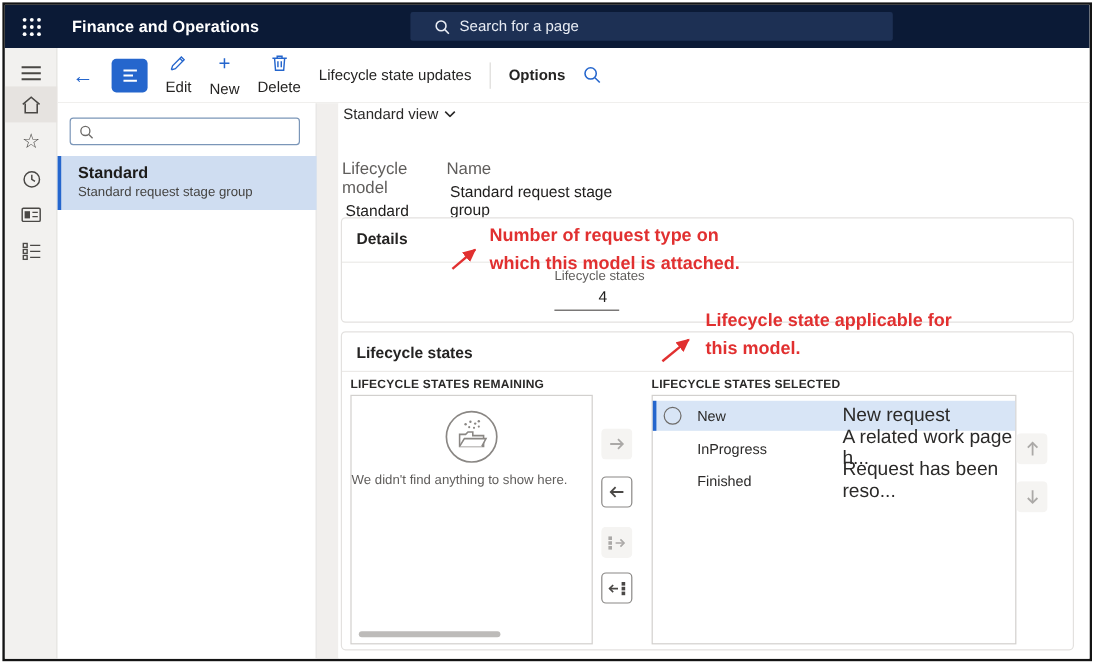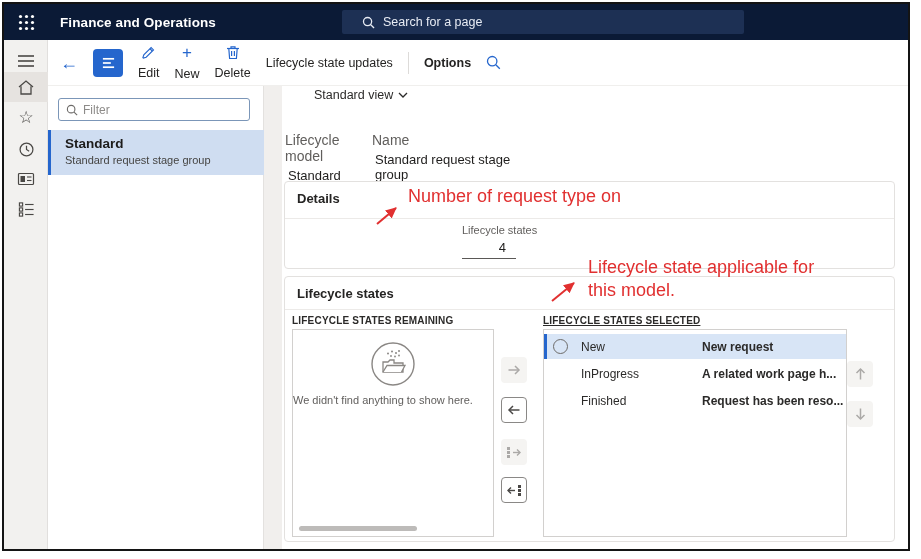--- a/index.html
+++ b/index.html
@@ -44,21 +44,21 @@
                       font-family:"Liberation Sans",sans-serif; background:transparent; }
   .filter-box input::placeholder { color:#8d8b89; }
   .lp-item { position:absolute; left:0; top:44px; width:216px; height:45px; background:#cfddf1;
              border-left:3px solid #2566cd; padding:6px 0 0 14px; cursor:pointer; }
   .lp-item .t { font-size:13.5px; font-weight:bold; color:#1d1c1b; }
   .lp-item .s { font-size:11px; color:#454442; margin-top:3px; }
 
   
   .main { position:absolute; left:278px; top:82px; right:0; bottom:0; background:#fff; }
   .viewsel { position:absolute; left:4px; top:2px; display:flex; align-items:center; gap:5px;
-             font-size:12.5px; color:#2b2a29; cursor:pointer;margin-left:28px; }
+             font-size:12.5px; color:#2b2a29; cursor:pointer; }
   .page-title { position:absolute; left:3px; top:17px; font-size:19.5px; font-weight:bold; color:#1d1c1b; }
   .hfield { position:absolute; top:46px; }
   .hfield .lbl { font-size:14px; color:#605e5c; }
   .hfield .val { font-size:13px; color:#1f1e1d; padding:4px 0 4px 3px; border-bottom:1px solid #5a5856; }
 
   .card { position:absolute; left:2px; width:611px; background:#fff; border:1px solid #e3e1df; border-radius:4px; }
   .card-title { position:absolute; left:12px; top:9px; font-size:13px; font-weight:bold; color:#252423; }
   .card-div { position:absolute; left:0; right:0; height:1px; background:#eceae8; }
   .dfield { position:absolute; }
   .dfield .lbl { font-size:11px; color:#605e5c; white-space:nowrap; }
@@ -69,28 +69,28 @@
   .listpanel { position:absolute; top:52px; height:208px; border:1px solid #d2d0ce; background:#fff; }
   .empty-cap { position:absolute; left:0; right:0; top:64px; text-align:left; font-size:11px; color:#605e5c; }
   .hscroll { position:absolute; left:6px; bottom:5px; width:118px; height:5px; background:#bdbbb9; border-radius:3px; cursor:grab; }
 
   .sel-row { position:absolute; left:0; width:302px; height:25px; display:flex; align-items:center; cursor:pointer; }
   .sel-row .bar { width:3px; height:25px; }
   .sel-row.on { background:#d8e5f6; }
   .sel-row.on .bar { background:#2566cd; }
   .radio { width:15px; height:15px; border:1px solid #6d6b69; border-radius:50%; margin-left:6px; background:transparent; }
   .sel-row .nm { position:absolute; left:37px; font-size:12px; color:#2b2a29; }
-  .sel-row .ds { position:absolute; left:158px; font-size:12px; color:#2b2a29;font-weight:bold; }
+  .sel-row .ds { position:absolute; left:158px; font-size:16px; color:#2b2a29; }
 
   .xfer { position:absolute; width:26px; height:26px; border-radius:4px; display:flex; align-items:center;
           justify-content:center; }
   .xfer.dis { background:#f5f4f2; color:#aba9a7; border:1px solid transparent; }
   .xfer.en  { background:#fff; color:#4a4846; border:1px solid #8a8886; cursor:pointer; }
 
-  .annot { position:absolute; color:#e13030; font-size:18px; font-weight:400; line-height:23px; white-space:nowrap; }
+  .annot { position:absolute; color:#e13030; font-size:15px; font-weight:700; line-height:23px; white-space:nowrap; }
 
   svg { display:block; }
 </style>
 </head>
 <body>
 
 <div class="frame">
 
   <div class="topbar">
     <div class="waffle">
@@ -211,21 +211,20 @@
       </svg>
     </div>
   </div>
 
   <div class="leftpanel">
     <div class="filter-box">
       <svg width="12" height="12" viewBox="0 0 14 14">
         <circle cx="6" cy="6" r="4.4" fill="none" stroke="#6d6b69" stroke-width="1.3"></circle>
         <line x1="9.4" y1="9.4" x2="13" y2="13" stroke="#6d6b69" stroke-width="1.3"></line>
       </svg>
-      <input type="text" placeholder="Filter" style="">
     </div>
     <div class="lp-item">
       <div class="t">Standard</div>
       <div class="s">Standard request stage group</div>
     </div>
   </div>
   <div class="gapstrip"></div>
 
   <div class="main">
 
@@ -250,36 +249,37 @@
       <div class="card-title">Details</div>
       <div class="card-div" style="top:36px;"></div>
       <div class="dfield" style="left:177px;top:42px;">
         <div class="lbl">Lifecycle states</div>
         <div class="val" style="width:54px;padding-right:10px;">4</div>
       </div>
     </div>
 
     <div class="annot" style="left:126px;top:99px;">
       <div>Number of request type on</div>
+      <div>which this model is attached.</div>
     </div>
     <svg class="abs" style="left:92px;top:114px;" width="30" height="28" viewBox="0 0 30 28">
       <defs>
           <marker id="ah1" markerWidth="7" markerHeight="7" refX="5" refY="2.6" orient="auto">
         <path d="M0,0 L5.5,2.6 L0,5.2 Z" fill="#e13030"></path>
           </marker>
         </defs>
       <line x1="3" y1="24" x2="22" y2="8" stroke="#e13030" stroke-width="2" marker-end="url(#ah1)"></line>
     </svg>
 
     <div class="card" style="top:190px;height:266px;">
       <div class="card-title">Lifecycle states</div>
       <div class="card-div" style="top:32px;"></div>
 
       <div class="colhdr" style="left:7px;top:38px;">LIFECYCLE STATES REMAINING</div>
-      <div class="colhdr" style="left:258px;top:38px;text-decoration:underline;">LIFECYCLE STATES SELECTED</div>
+      <div class="colhdr" style="left:258px;top:38px;">LIFECYCLE STATES SELECTED</div>
 
       <div class="listpanel" style="left:7px;width:202px;">
         <svg class="abs" style="left:77px;top:11px;" width="46" height="46" viewBox="0 0 46 46">
           <circle cx="23" cy="23" r="21" fill="#fff" stroke="#8a8784" stroke-width="1.4"></circle>
           <g fill="#8a8784">
             <circle cx="18" cy="12.5" r="1"></circle>
               <circle cx="22" cy="10.5" r="1"></circle>
               <circle cx="26" cy="12" r="1"></circle>
             <circle cx="29" cy="10" r="1"></circle>
               <circle cx="21" cy="15" r="0.9"></circle>

